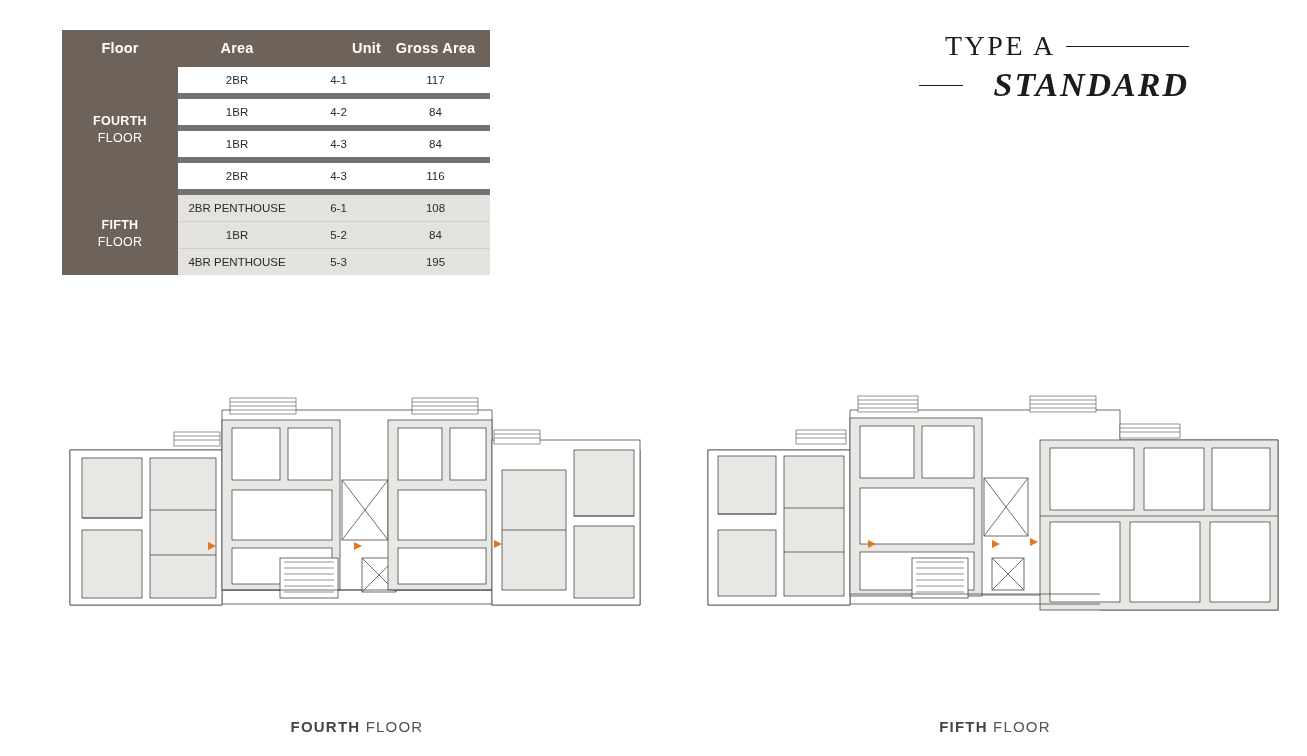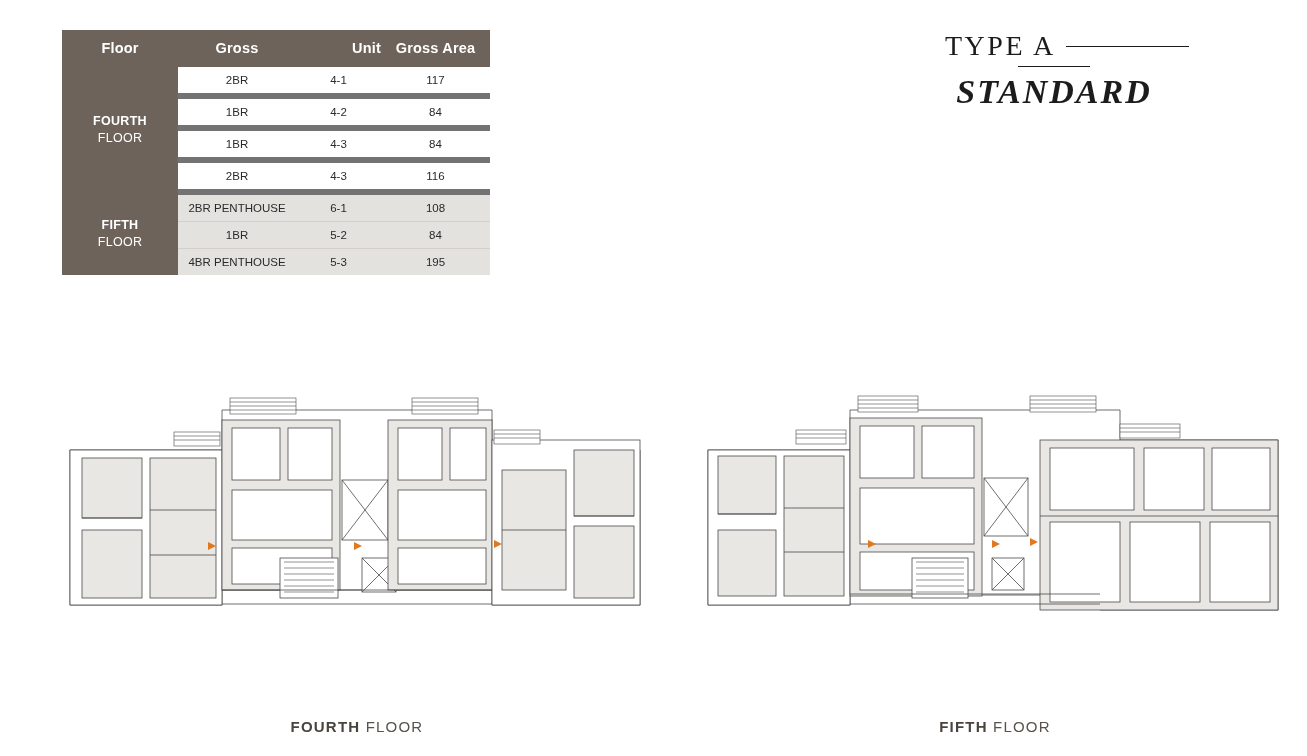--- a/index.html
+++ b/index.html
@@ -95,23 +95,22 @@
   .rule {
     height: 1px;
     background: #1c1c1c;
     flex: 1 1 auto;
     min-width: 40px;
   }
   .title-row2 {
     display: flex;
     align-items: center;
     justify-content: center;
-    gap: 6px;
+    gap: 31px;
     margin-top: 4px;
-    flex-direction: column;
   }
   .title-standard {
     font-family: "Liberation Serif", serif;
     font-style: italic;
     font-weight: bold;
     font-size: 34px;
     letter-spacing: 2px;
     color: #1c1c1c;
     white-space: nowrap;
   }
@@ -147,21 +146,21 @@
   #cap-fifth  { left: 700px; }
 </style>
 </head>
 <body>
 
 <div class="table-wrap">
   <table class="spec">
     <thead>
       <tr>
         <th class="col-floor">Floor</th>
-        <th class="col-type">Gross</th>
+        <th class="col-type">Area</th>
         <th class="col-unit">Unit</th>
         <th class="col-area">Gross Area</th>
       </tr>
     </thead>
     <tbody>
       <tr>
         <td class="floor-label" rowspan="4">
           <span>FOURTH</span><br>
           <span class="lab-light">FLOOR</span>
         </td>

